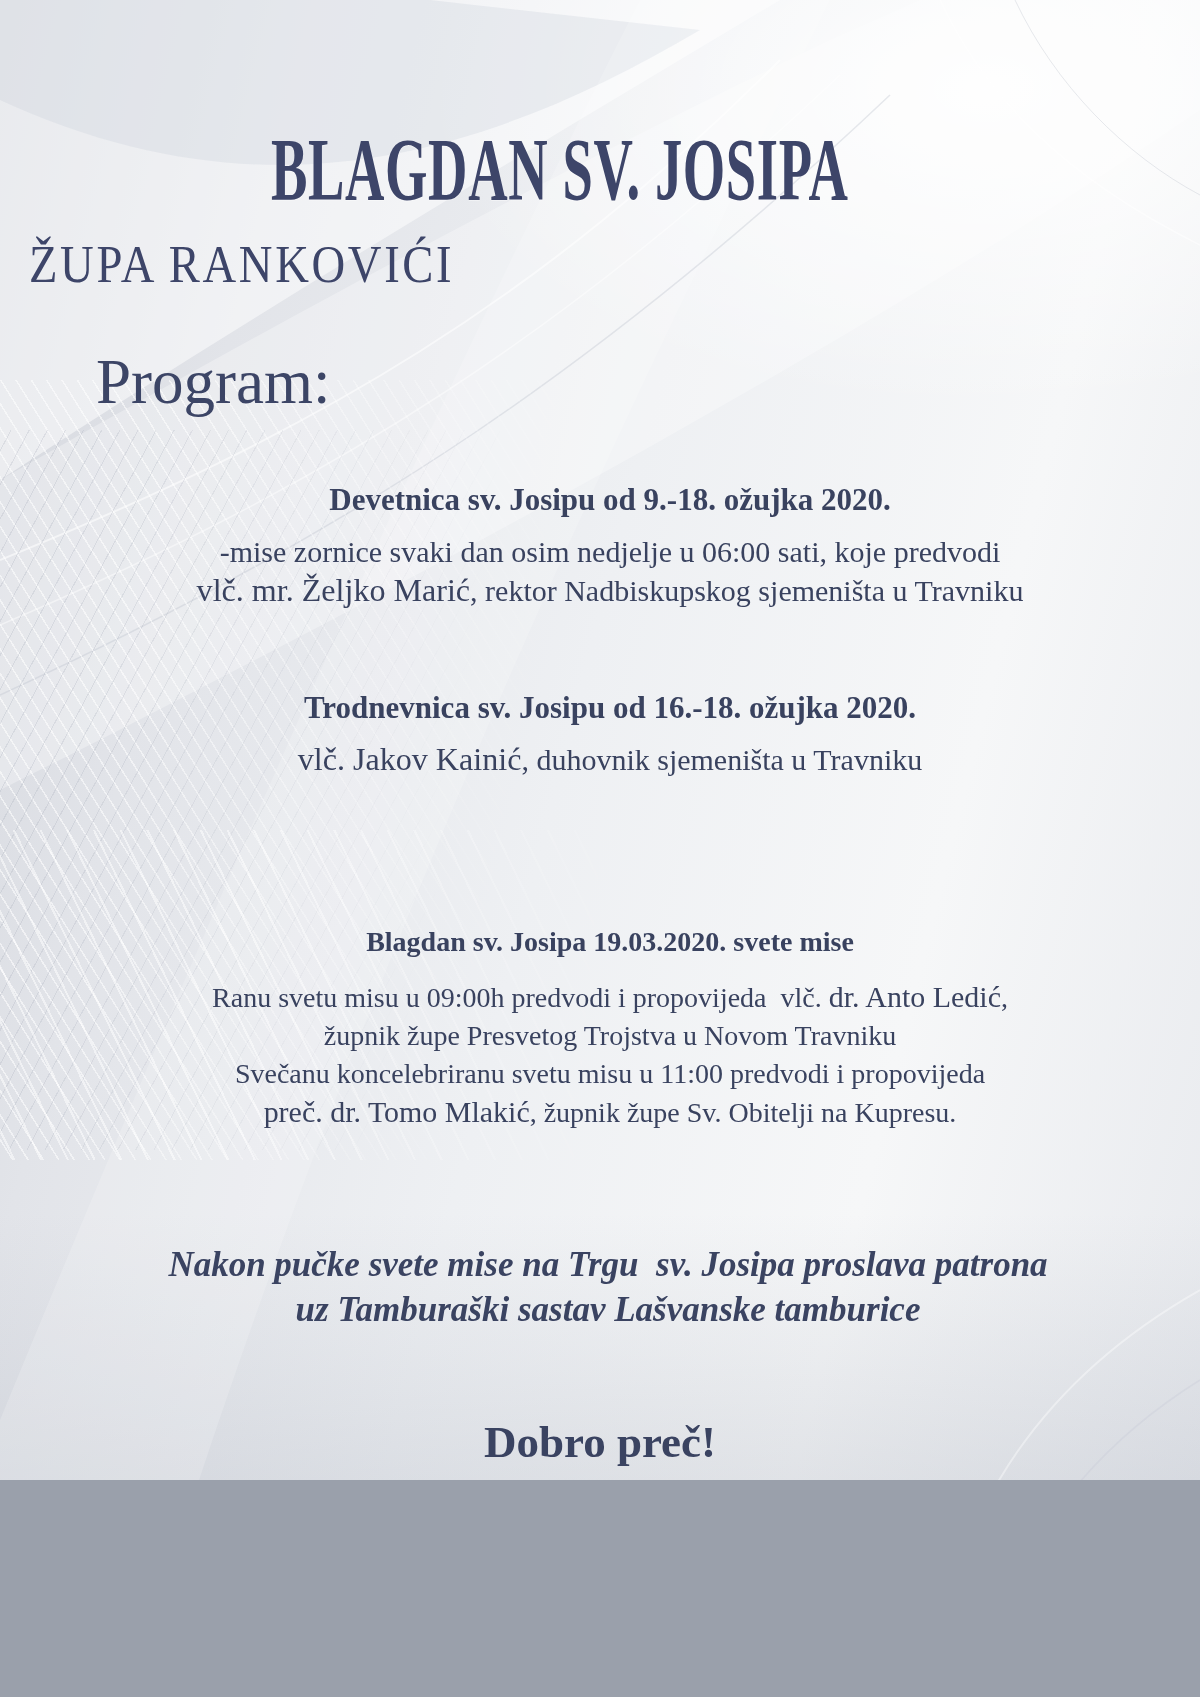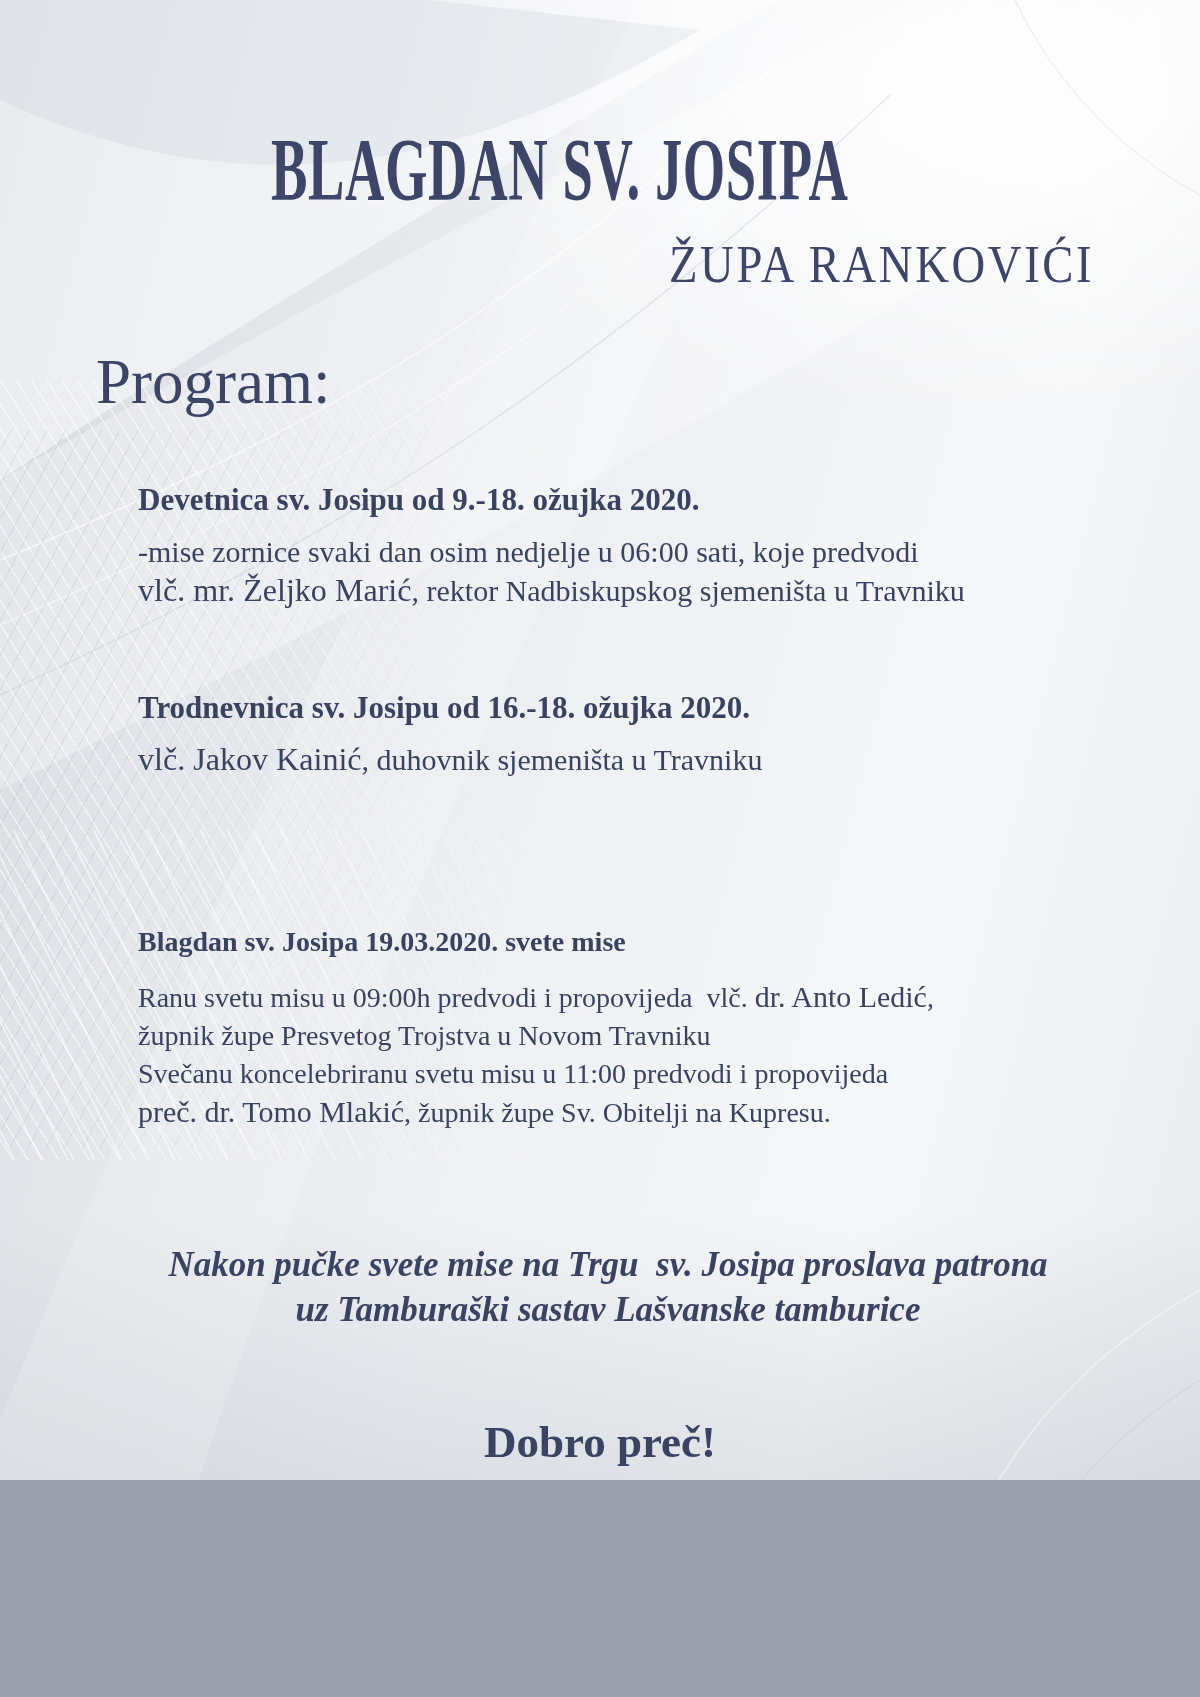--- a/index.html
+++ b/index.html
@@ -35,28 +35,28 @@
   }
   .pre { white-space:pre-wrap; }
 
   .title-wrap { position:absolute; left:0; top:126px; width:1120px; text-align:center; }
   .title {
     display:inline-block; font-size:88px; line-height:1; font-weight:700;
     letter-spacing:1px; color:#3d4569;
     transform:scaleX(0.62); transform-origin:center;
     text-shadow:0 1px 0 rgba(255,255,255,0.4);
   }
-  .subtitle-wrap { position:absolute; left:11px; top:238px; width:1112px; text-align:right; }
+  .subtitle-wrap { position:absolute; left:0; top:238px; width:1112px; text-align:left; }
   .subtitle {
     display:inline-block; font-size:53px; line-height:1; font-weight:400;
     letter-spacing:3px; color:#3d4569; transform:scaleX(0.88); transform-origin:center;
   }
   .program { position:absolute; left:96px; top:348px; font-size:63px; line-height:1.1; color:#3c4566; }
 
-  .sec { position:absolute; left:138px; width:980px; }
+  .sec { position:absolute; left:120px; width:980px;text-align:center; }
   .sec-heading { font-weight:700; }
   #sec1, #sec2 { font-size:30px; }
   #sec1 .sec-heading, #sec2 .sec-heading { font-size:31px; margin-bottom:14px; }
   #sec1 .sec-line, #sec2 .sec-line { line-height:39px; }
   #sec1 { top:482px; } #sec2 { top:690px; }
   #sec3 { top:926px; font-size:28px; }
   #sec3 .sec-heading { font-size:28px; margin-bottom:20px; }
   #sec3 .sec-line { line-height:38px; }
   .name { font-weight:400; font-size:1.07em; }
 

